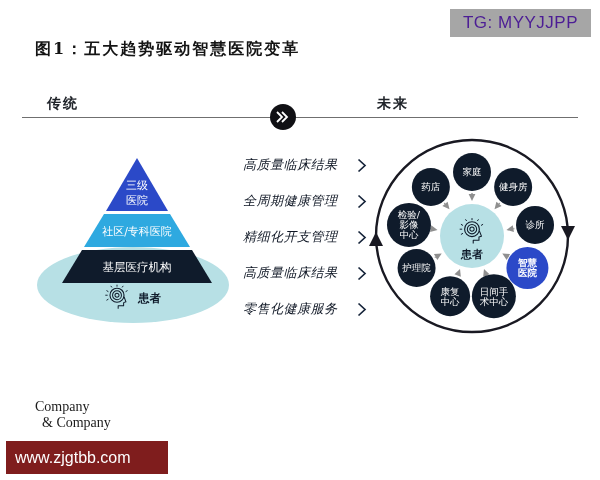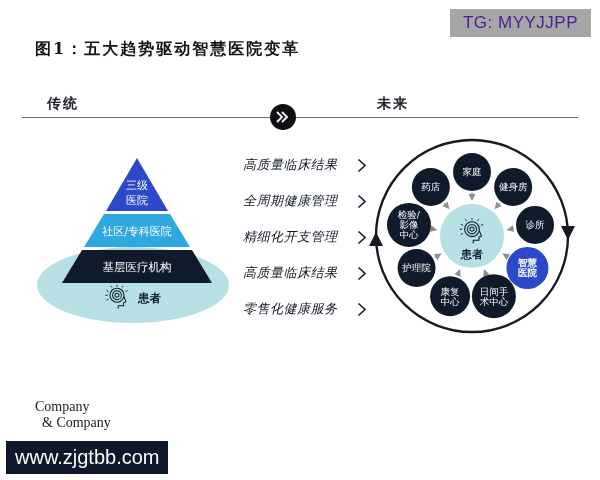--- a/index.html
+++ b/index.html
@@ -33,24 +33,24 @@
     color:#101826;
   }
   .trend-label{font-size:13px;letter-spacing:.5px;font-style:italic;white-space:nowrap;}
   .trend-chevron{flex:0 0 auto;margin-left:6px;}
   
   .logo{left:35px;top:399px;font-size:14px;color:#1b1b1b;line-height:16px;
         font-family:"Liberation Serif","DejaVu Serif",serif;}
   .logo .l2{margin-left:7px;}
   
   .watermark{
-    left:6px;top:441px;width:162px;height:33px;background:#0f172a;
+    left:6px;top:441px;width:162px;height:33px;background:#7f1d1d;
     display:flex;align-items:center;padding-left:9px;box-sizing:border-box;
     font-family:"Liberation Sans","DejaVu Sans",sans-serif;
-    font-size:20px;color:#fdfdfd;
+    font-size:16px;color:#fdfdfd;
   }
   svg text{font-family:"DejaVu Serif","Liberation Serif",serif;}
 </style>
 </head>
 <body>
 
 <div id="stage">
 
   <div class="abs badge">
     <span>TG: MYYJJPP</span>

